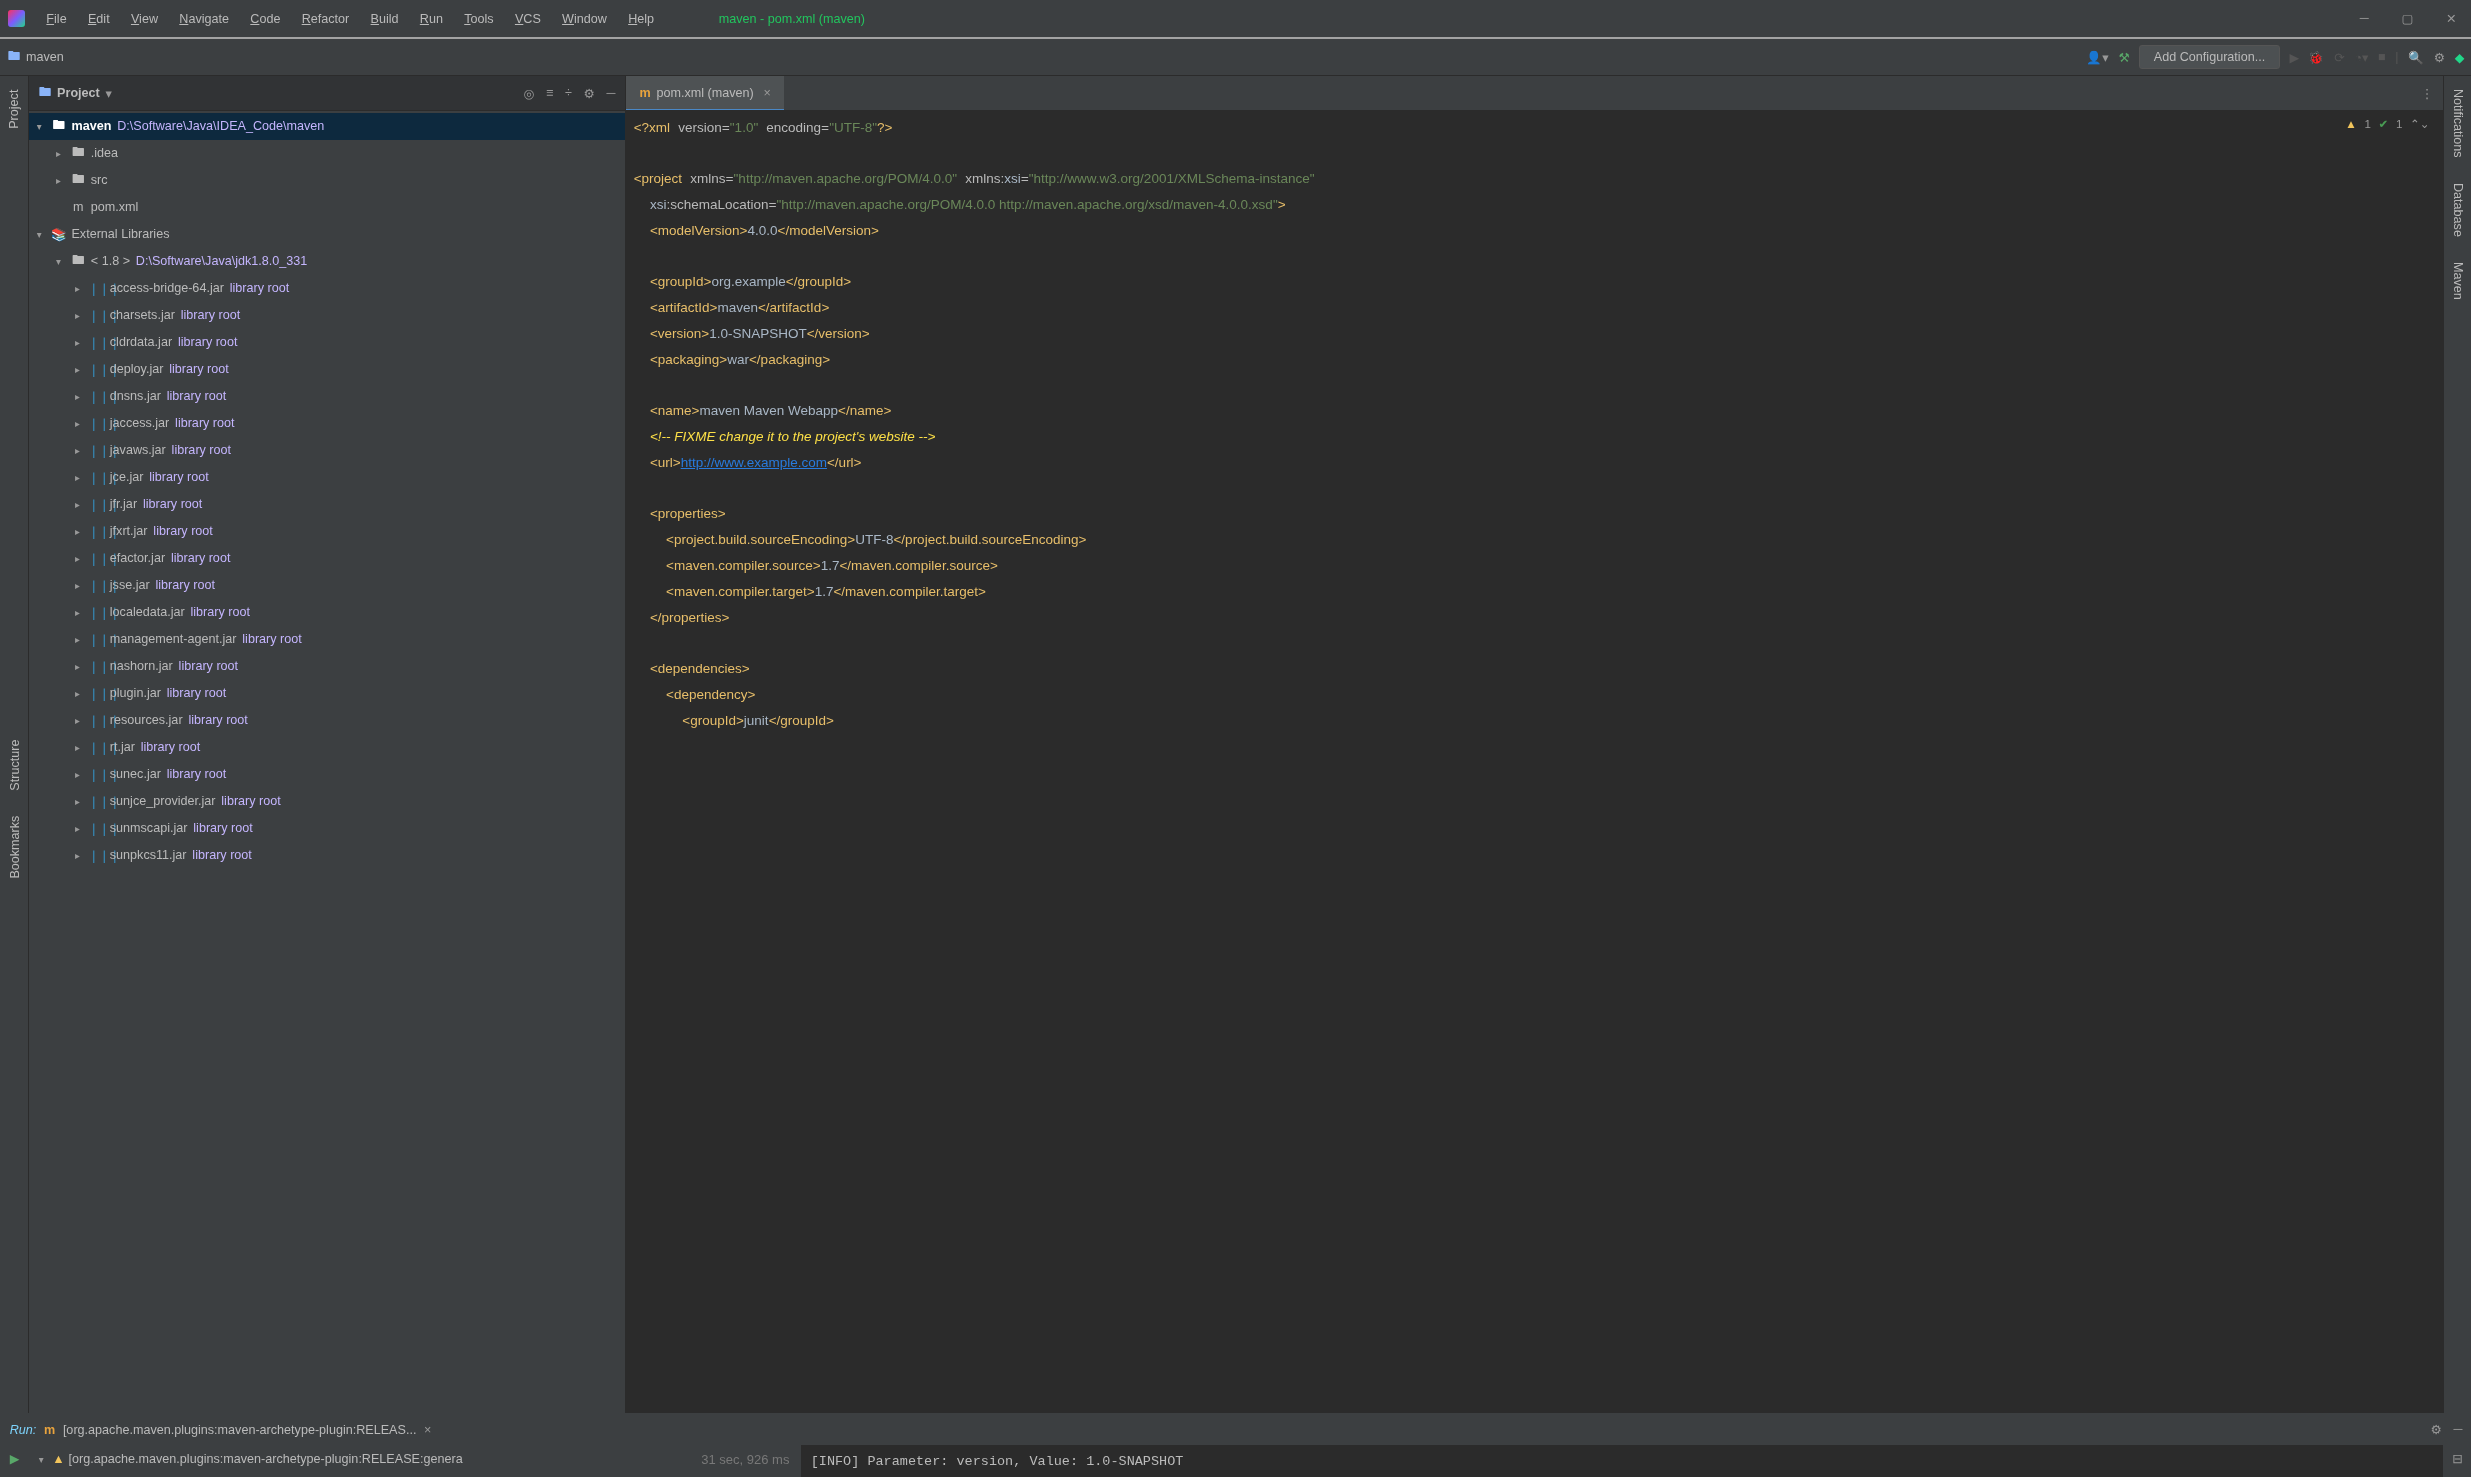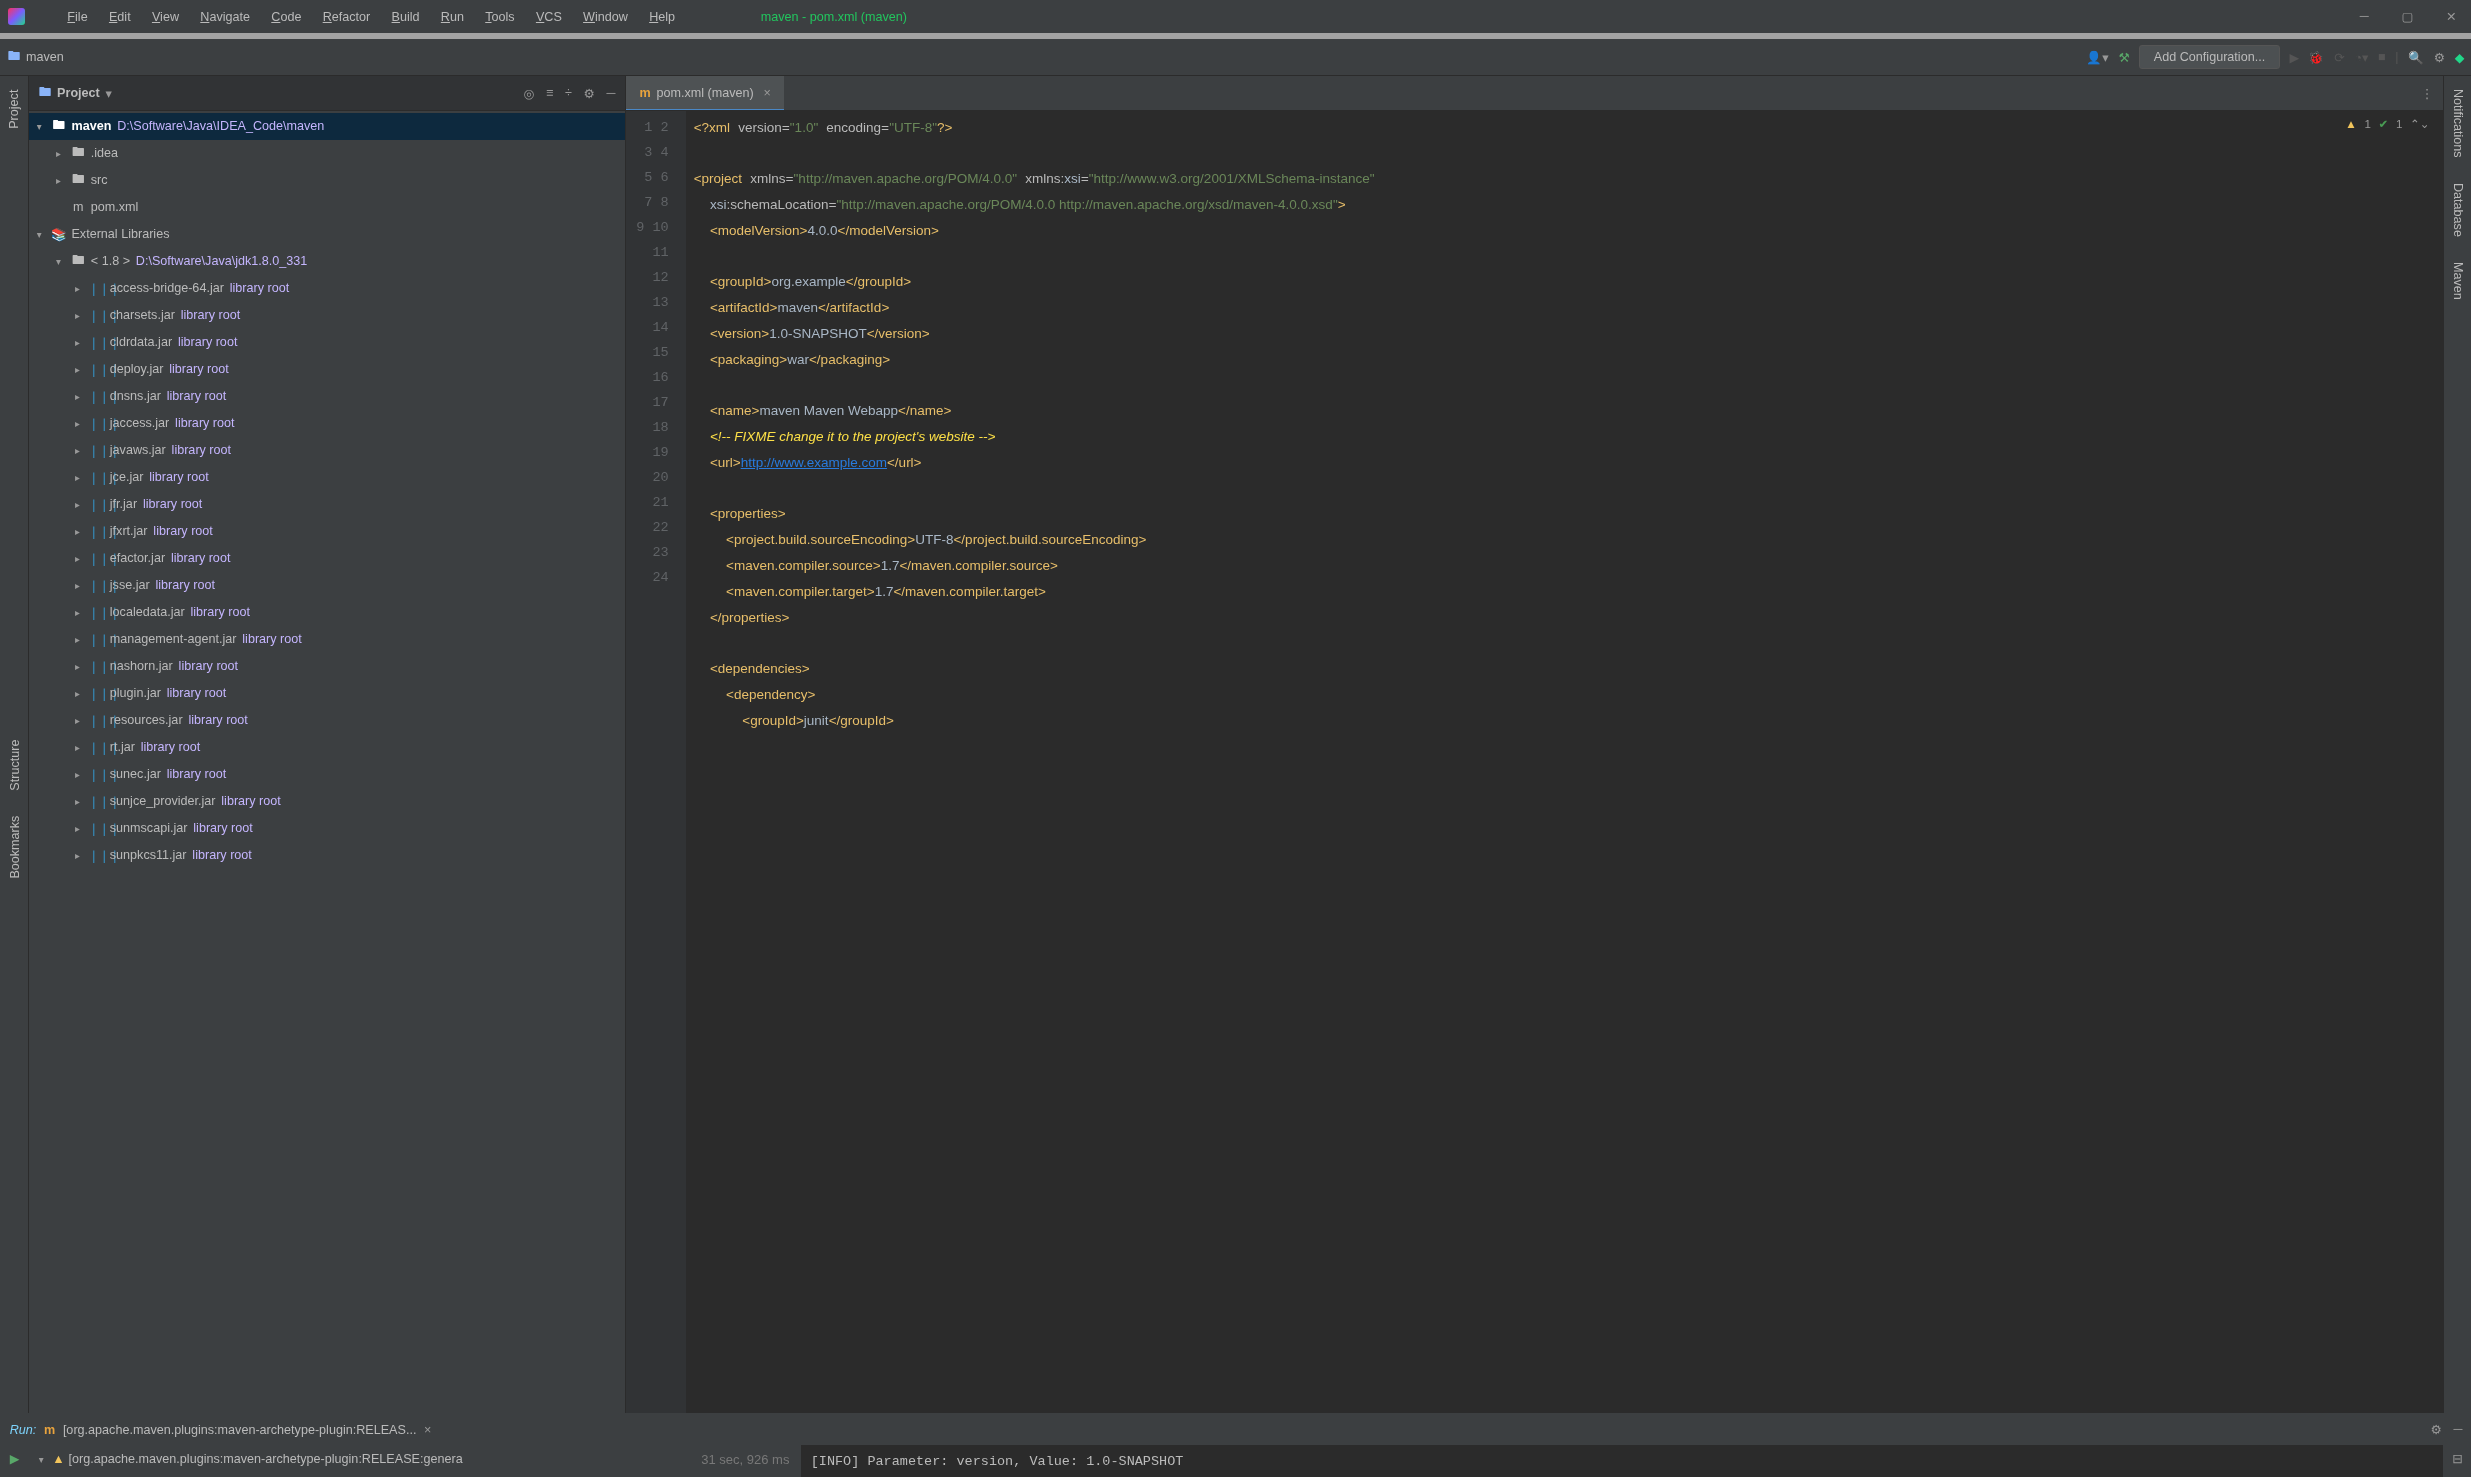--- a/index.html
+++ b/index.html
@@ -1,19 +1,19 @@
 <!DOCTYPE html>
 <html><head>
 <meta charset="utf-8">
 <style>
 * { margin: 0; padding: 0; box-sizing: border-box; font-family: "Segoe UI", Arial, sans-serif; }
 body { background: #2b2b2b; color: #bbbbbb; font-size: 12.6px; overflow: hidden; width: 2472px; height: 1477px; }
 
 
-.titlebar { height: 39px; background: #3c3f41; display: flex; align-items: center; padding: 0 7.7px; border-bottom: 6px solid #a3a3a3; gap: 21px; }
+.titlebar { height: 39px; background: #3c3f41; display: flex; align-items: center; padding: 0 7.7px; border-bottom: 2px solid #a3a3a3; }
 .titlebar .logo { width: 17.4px; height: 17.4px; background: linear-gradient(135deg,#fe315d,#7b5cff,#21d789); border-radius: 2.9px; margin-right: 11.6px; }
 .titlebar .menubar { display: flex; gap: 1.9px; }
 .titlebar .menubar span { padding: 3.9px 9.7px; color: #bbbbbb; cursor: pointer; }
 .titlebar .menubar span u { text-decoration: underline; }
 .titlebar .title { margin-left: 55px; color: #22c55e; }
 .titlebar .winctrls { margin-left: auto; display: flex; gap: 17.4px; color: #999; }
 .titlebar .winctrls span { cursor: pointer; padding: 3.9px 7.7px; }
 
 
 .navbar { height: 37px; background: #3c3f41; display: flex; align-items: center; padding: 0 7.7px; border-bottom: 1px solid #2b2b2b; }
@@ -316,44 +316,20 @@
   <div class="editor">
     <div class="tabs">
       <div class="tab-item">
         <span class="mico">m</span>
         <span>pom.xml (maven)</span>
         <span class="close">×</span>
       </div>
       <span class="more">⋮</span>
     </div>
     <div class="editor-body">
-      <div class="gutter" id="gutter">1
-2
-3
-4
-5
-6
-7
-8
-9
-10
-11
-12
-13
-14
-15
-16
-17
-18
-19
-20
-21
-22
-23
-24</div>
       <div class="code" id="code"><span class="t-tag">&lt;?xml</span> <span class="t-attr">version</span>=<span class="t-str">"1.0"</span> <span class="t-attr">encoding</span>=<span class="t-str">"UTF-8"</span><span class="t-tag">?&gt;</span>
 
 <span class="t-tag">&lt;project</span> <span class="t-attr">xmlns</span>=<span class="t-str">"http://maven.apache.org/POM/4.0.0"</span> <span class="t-attr">xmlns:</span><span class="t-txt">xsi</span>=<span class="t-str">"http://www.w3.org/2001/XMLSchema-instance"</span>
   <span class="t-txt">xsi</span><span class="t-attr">:schemaLocation</span>=<span class="t-str">"http://maven.apache.org/POM/4.0.0 http://maven.apache.org/xsd/maven-4.0.0.xsd"</span><span class="t-tag">&gt;</span>
   <span class="t-tag">&lt;modelVersion&gt;</span><span class="t-txt">4.0.0</span><span class="t-tag">&lt;/modelVersion&gt;</span>
 
   <span class="t-tag">&lt;groupId&gt;</span><span class="t-txt">org.example</span><span class="t-tag">&lt;/groupId&gt;</span>
   <span class="t-tag">&lt;artifactId&gt;</span><span class="t-txt">maven</span><span class="t-tag">&lt;/artifactId&gt;</span>
   <span class="t-tag">&lt;version&gt;</span><span class="t-txt">1.0-SNAPSHOT</span><span class="t-tag">&lt;/version&gt;</span>
   <span class="t-tag">&lt;packaging&gt;</span><span class="t-txt">war</span><span class="t-tag">&lt;/packaging&gt;</span>

